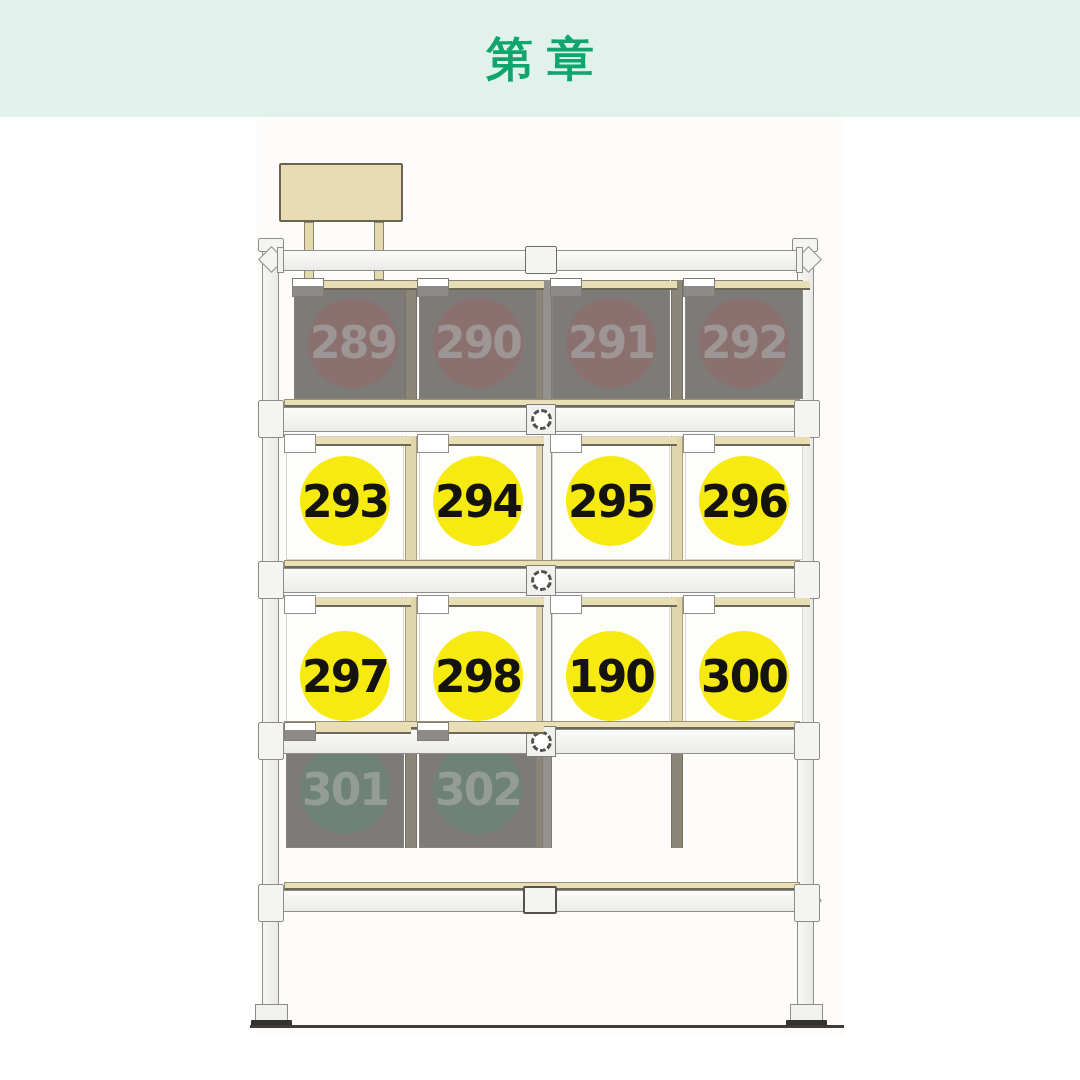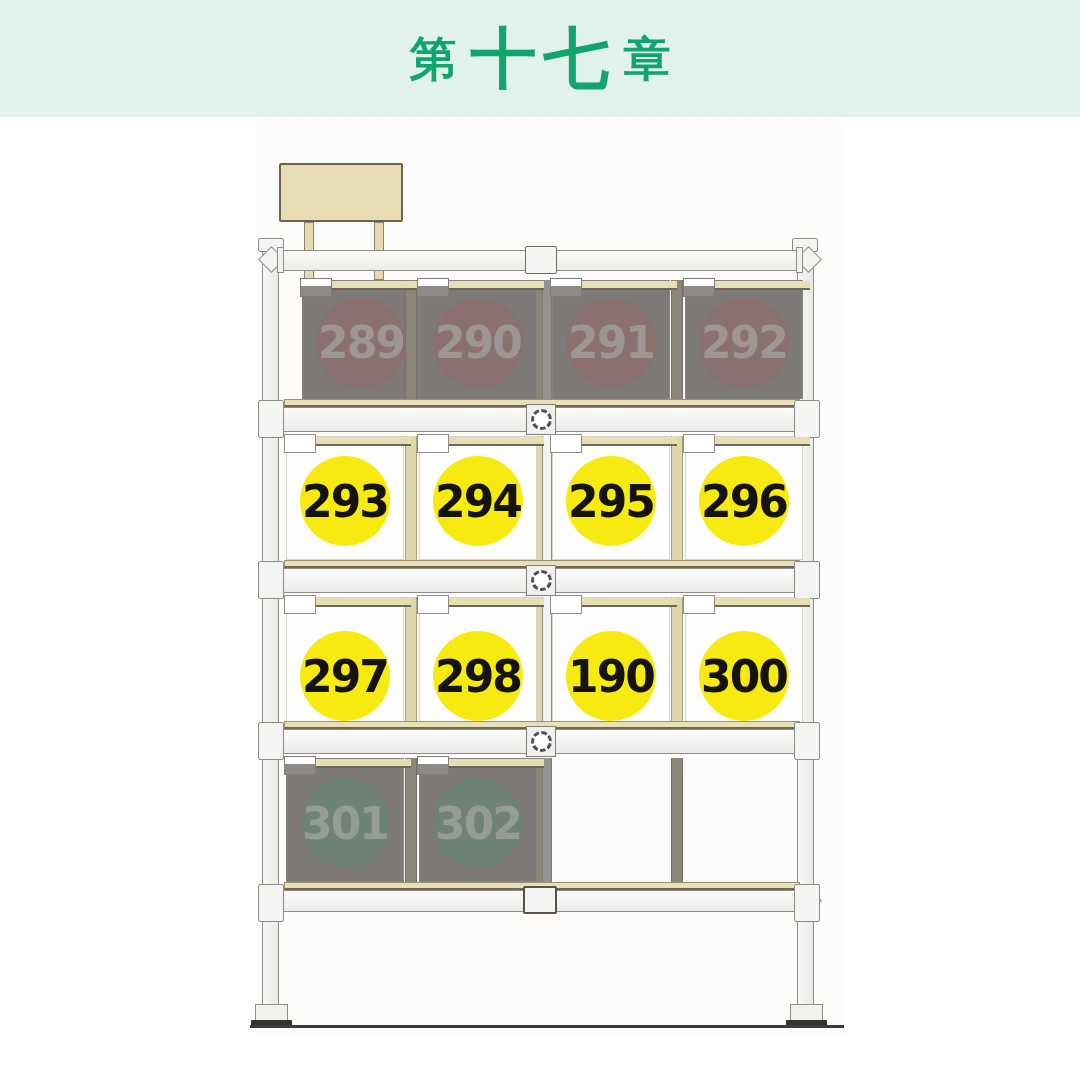--- a/index.html
+++ b/index.html
@@ -75,40 +75,39 @@
   .plate{position:absolute;width:41px;height:6px;background:#34322f;border-radius:1px;}
   .floor{position:absolute;left:250px;top:1025px;width:594px;height:3px;background:#3e3c39;}
 </style>
 </head>
 <body>
 
 <div class="page">
 
   <div class="header">
     <span class="t-small">第</span>
-    <span class="t-num">十七</span>
     <span class="t-small">章</span>
   </div>
 
   <div class="backdrop"></div>
 
   <div>
 
     <div class="sign-leg" style="left:304px"></div>
     <div class="sign-leg" style="left:374px"></div>
     <div class="sign-board"></div>
 
     <div class="post" style="left:262px;top:248px;height:758px"></div>
     <div class="post" style="left:797px;top:248px;height:758px"></div>
 
     <div class="collar" style="left:258px;top:238px;height:14px"></div>
     <div class="collar" style="left:792px;top:238px;height:14px"></div>
 
     <div class="row row-dim row-maroon" style="top:280px;height:119px">
-      <div class="box" style="left:18px">
+      <div class="box" style="left:10px">
         <div class="rim"></div>
         <div class="tab"></div>
         <div class="circle">289</div>
       </div>
       <div class="box" style="left:135px">
         <div class="rim"></div>
         <div class="tab"></div>
         <div class="circle">290</div>
       </div>
       <div class="box" style="left:268px">
@@ -174,21 +173,21 @@
         <div class="rim"></div>
         <div class="tab"></div>
         <div class="circle">300</div>
       </div>
       <div class="divider d-tan" style="left:121px"></div>
       <div class="divider d-tan" style="left:387px"></div>
       <div class="divider d-tan-c" style="left:253px"></div>
       <div class="divider d-post" style="left:258px"></div>
     </div>
 
-    <div class="row row-dim row-sage" style="top:758px;height:124px">
+    <div class="row row-dim row-sage" style="top:724px;height:124px">
       <div class="box" style="left:2px">
         <div class="rim"></div>
         <div class="tab"></div>
         <div class="circle">301</div>
       </div>
       <div class="box" style="left:135px">
         <div class="rim"></div>
         <div class="tab"></div>
         <div class="circle">302</div>
       </div>

